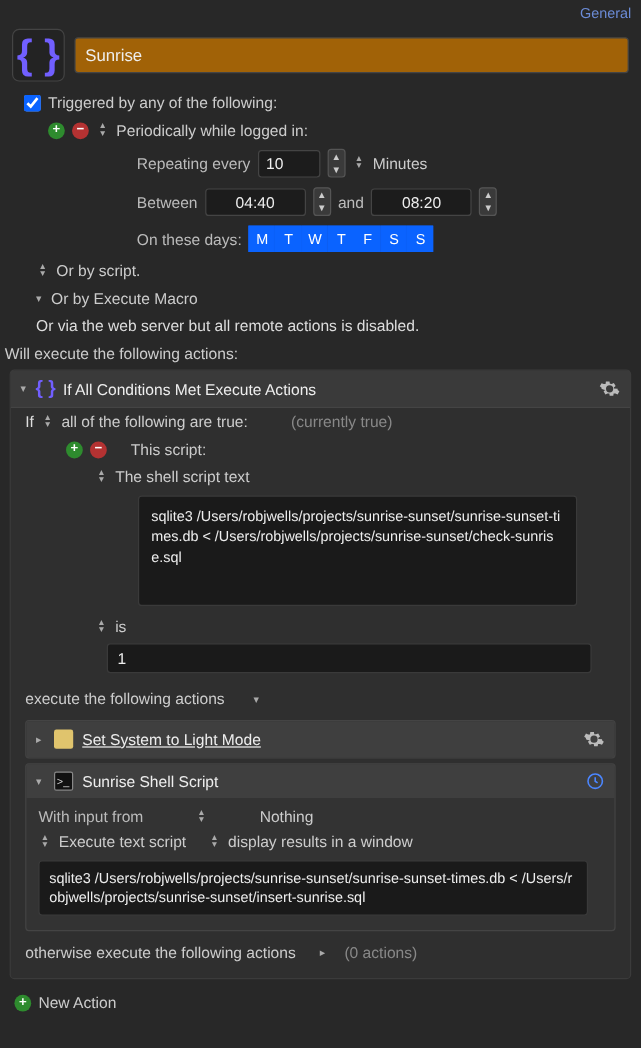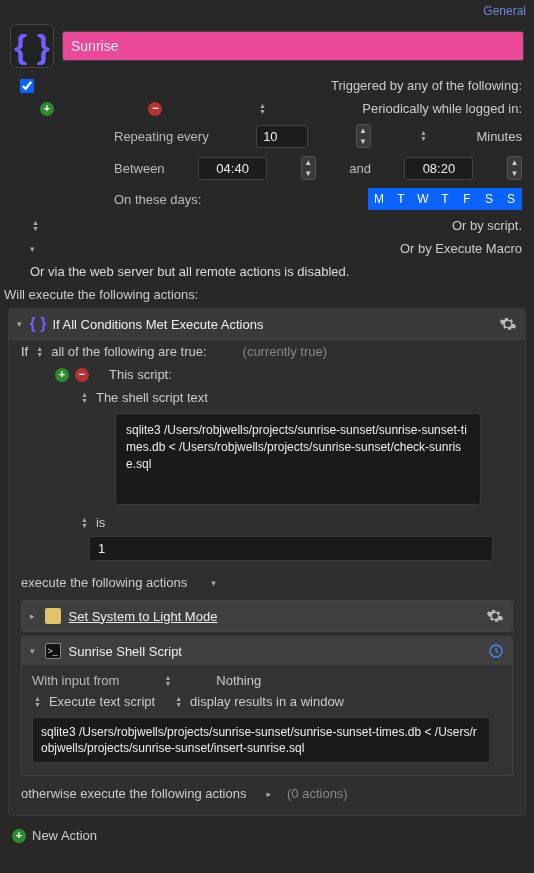--- a/index.html
+++ b/index.html
@@ -14,24 +14,24 @@
   }
   .top-link { text-align: right; padding: 4px 8px 0 0; color: #6b8bd6; font-size: 12px; }
   .header-row { display: flex; align-items: center; gap: 8px; padding: 6px 10px; }
   .logo {
     width: 44px; height: 44px;
     background: #232323; border: 1px solid #444; border-radius: 6px;
     display: flex; align-items: center; justify-content: center;
     color: #715fff; font-size: 34px; font-weight: bold;
   }
   .title-input {
-    flex: 1; background: #ec4899; border: 1px solid #444;
+    flex: 1; background: #a16207; border: 1px solid #444;
     color: #eee; padding: 6px 8px; font-size: 14px; border-radius: 3px;
   }
-  .row { padding: 4px 12px; display: flex; align-items: center; gap: 6px; justify-content: space-between; }
+  .row { padding: 4px 12px; display: flex; align-items: center; gap: 6px; }
   .indent1 { padding-left: 40px; }
   .indent2 { padding-left: 114px; }
   .label-grey { color: #bbb; }
   .label-bold { color: #ccc; font-weight: 500; }
   .checkbox { width: 14px; height: 14px; accent-color: #0a63ff; }
   .add-btn, .del-btn {
     width: 14px; height: 14px; border-radius: 50%; display: inline-flex;
     align-items: center; justify-content: center; font-size: 11px; color: #fff;
     font-weight: bold; line-height: 1;
   }
@@ -39,21 +39,21 @@
   .del-btn { background: #b43232; }
   .updown {
     display: inline-flex; flex-direction: column; font-size: 7px; line-height: 6px;
     color: #aaa; margin: 0 2px;
   }
   .select-like { color: #ccc; font-weight: 500; }
   .num-box, .time-box {
     background: #1c1c1c; border: 1px solid #444; color: #eee;
     padding: 3px 6px; border-radius: 3px; font-size: 13px; width: 52px; text-align: left;
   }
-  .time-box { width: 69px; text-align: center; }
+  .time-box { width: 84px; text-align: center; }
   .stepper {
     width: 15px; height: 24px; background: #3a3a3a; border: 1px solid #555;
     border-radius: 3px; display: flex; flex-direction: column; font-size: 8px;
     color: #ccc; align-items: center; justify-content: space-around;
   }
   .days { display: flex; }
   .day {
     width: 22px; height: 22px; background: #0a63ff; color: #fff;
     border: 1px solid #0a63ff; display: flex; align-items: center;
     justify-content: center; font-size: 12px; font-weight: 500;

